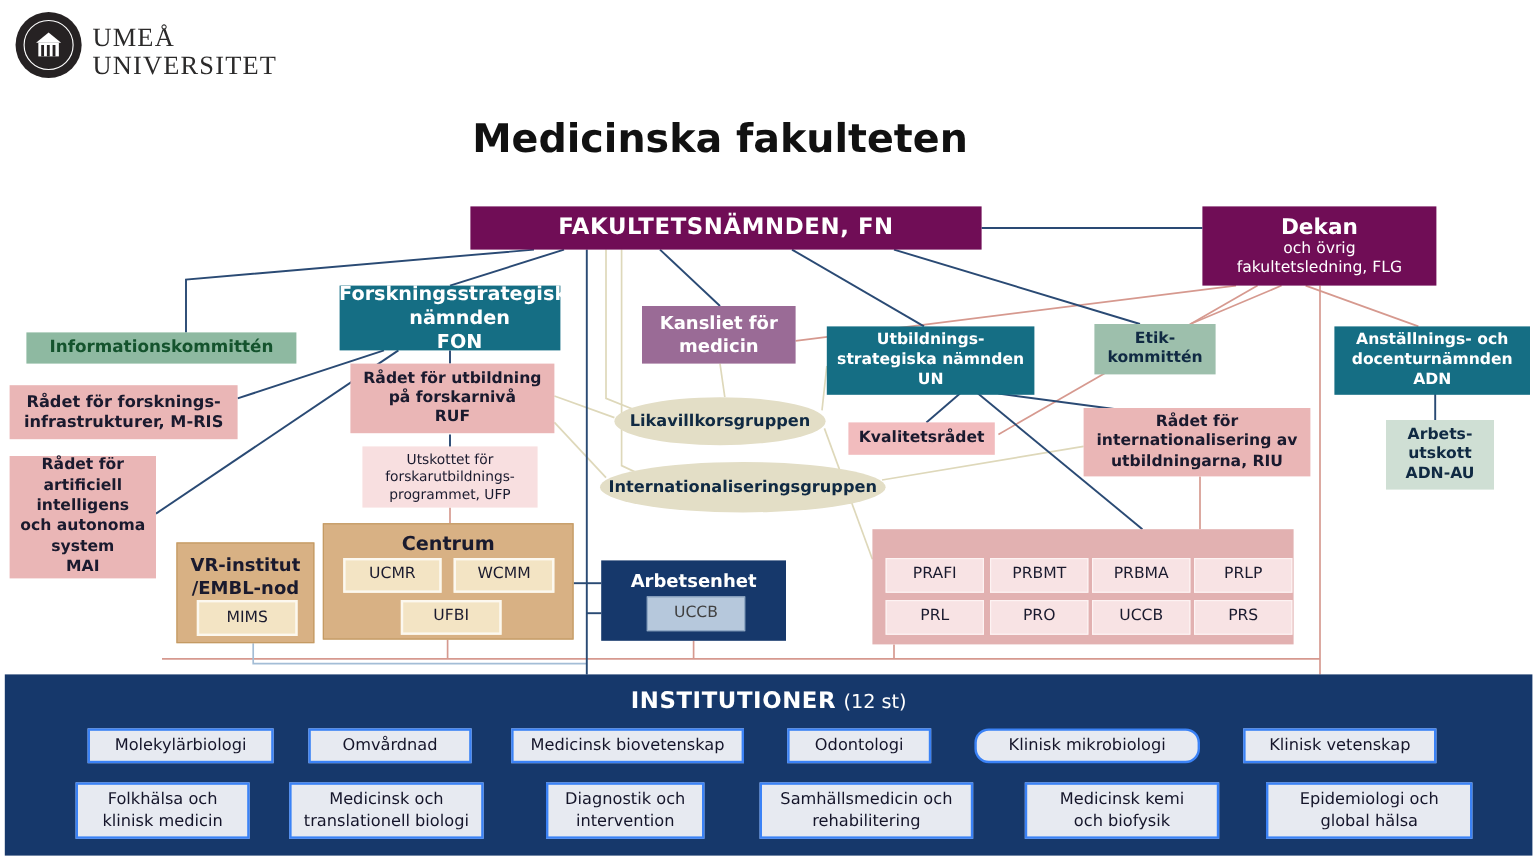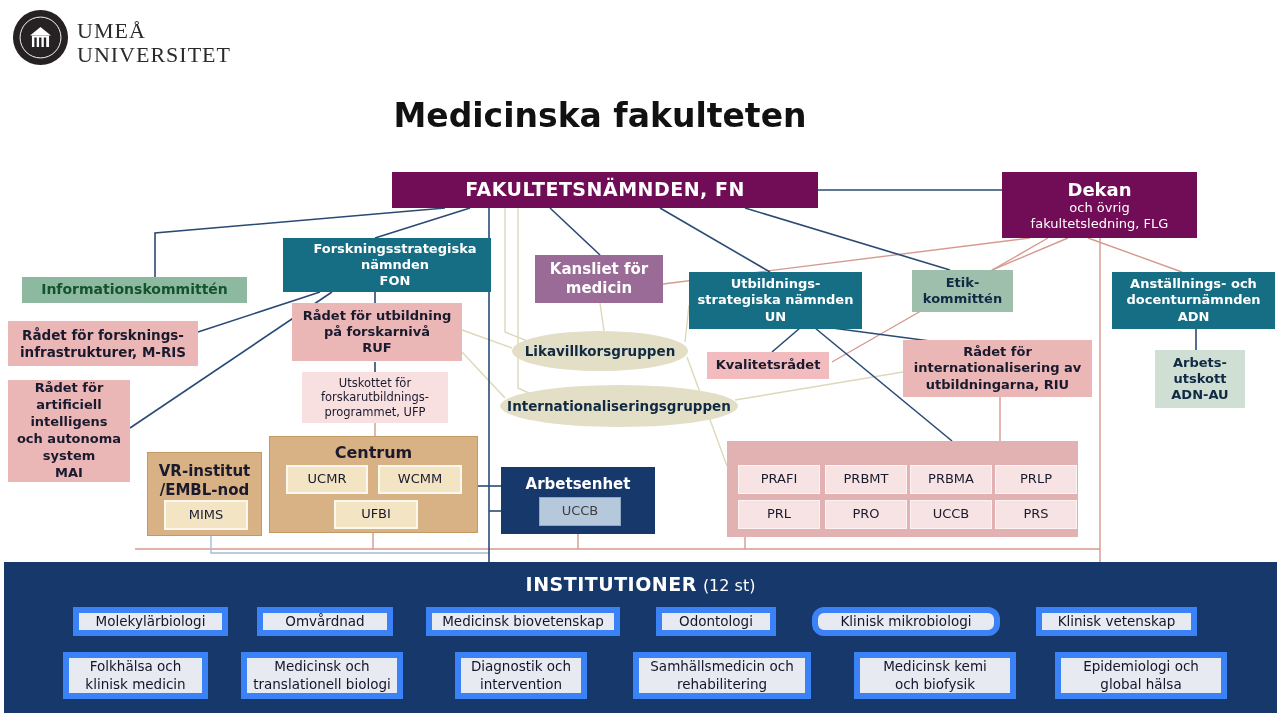--- a/index.html
+++ b/index.html
@@ -27,21 +27,21 @@
   .logo-text{position:absolute;left:77px;top:19px;z-index:2;font-family:"Liberation Serif","DejaVu Serif",serif;
              font-size:22px;line-height:1.08;letter-spacing:1px;color:#2b2a2a;}
   .page-title{position:absolute;left:0;top:96px;width:1200px;text-align:center;z-index:2;
               font-size:33px;font-weight:bold;color:#111;}
   
   .n-fn{left:392px;top:172px;width:426px;height:36px;font-size:19px;letter-spacing:.5px;}
   .n-dekan{left:1002px;top:172px;width:195px;height:66px;flex-direction:column;line-height:1.2;}
   .dekan-title{font-size:18px;font-weight:bold;}
   .dekan-sub{font-size:13px;font-weight:normal;}
   .n-info{left:22px;top:277px;width:225px;height:26px;font-size:14px;}
-  .n-fon{left:283px;top:238px;width:208px;height:54px;font-size:13px;padding-left:16px;}
+  .n-fon{left:283px;top:238px;width:184px;height:54px;font-size:16px;padding-left:16px;}
   .n-kansliet{left:535px;top:255px;width:128px;height:48px;font-size:15px;}
   .n-un{left:689px;top:272px;width:173px;height:57px;font-size:13px;}
   .n-etik{left:912px;top:270px;width:101px;height:42px;font-size:13px;}
   .n-adn{left:1112px;top:272px;width:163px;height:57px;font-size:13px;}
   .n-mris{left:8px;top:321px;width:190px;height:45px;font-size:13.5px;}
   .n-ruf{left:292px;top:303px;width:170px;height:58px;font-size:13px;}
   .n-ufp{left:302px;top:372px;width:146px;height:51px;font-size:11.5px;font-weight:normal;}
   .n-ellipse1{left:512px;top:331px;width:176px;height:40px;}
   .n-ellipse2{left:500px;top:385px;width:238px;height:42px;}
   .n-kvalitet{left:707px;top:352px;width:122px;height:27px;font-size:13px;background:#f2bcbe;}
@@ -65,21 +65,21 @@
   .programrad-title{padding-top:4px;text-align:center;}
   .pinkinner{position:absolute;width:80px;height:27px;background:#f8e3e4;border:1px solid #fdf3f3;
              font-weight:normal;font-size:13px;}
   .pr-r1{top:24px;} .pr-r2{top:59px;}
   .pr-c1{left:11px;} .pr-c2{left:98px;} .pr-c3{left:183px;} .pr-c4{left:268px;}
   
   .inst-panel{position:absolute;left:4px;top:562px;width:1273px;height:151px;background:#16386b;z-index:2;}
   .inst-title{position:absolute;left:0;top:11px;width:100%;text-align:center;color:#fff;font-size:19px;}
   .inst-title .bold{font-weight:bold;letter-spacing:.5px;}
   .inst-title .normal{font-weight:normal;font-size:16px;}
-  .inst-item{position:absolute;background:#e7eaf1;border:6px solid #3b82f6;box-sizing:border-box;
+  .inst-item{position:absolute;background:#e7eaf1;border:2px solid #3b82f6;box-sizing:border-box;
              display:flex;align-items:center;justify-content:center;text-align:center;
              font-size:13.5px;font-weight:normal;color:#15152a;line-height:1.3;}
 </style>
 </head>
 <body>
 
 <div id="stage">
 
   <svg id="lines" viewBox="0 0 1280 720">
 

